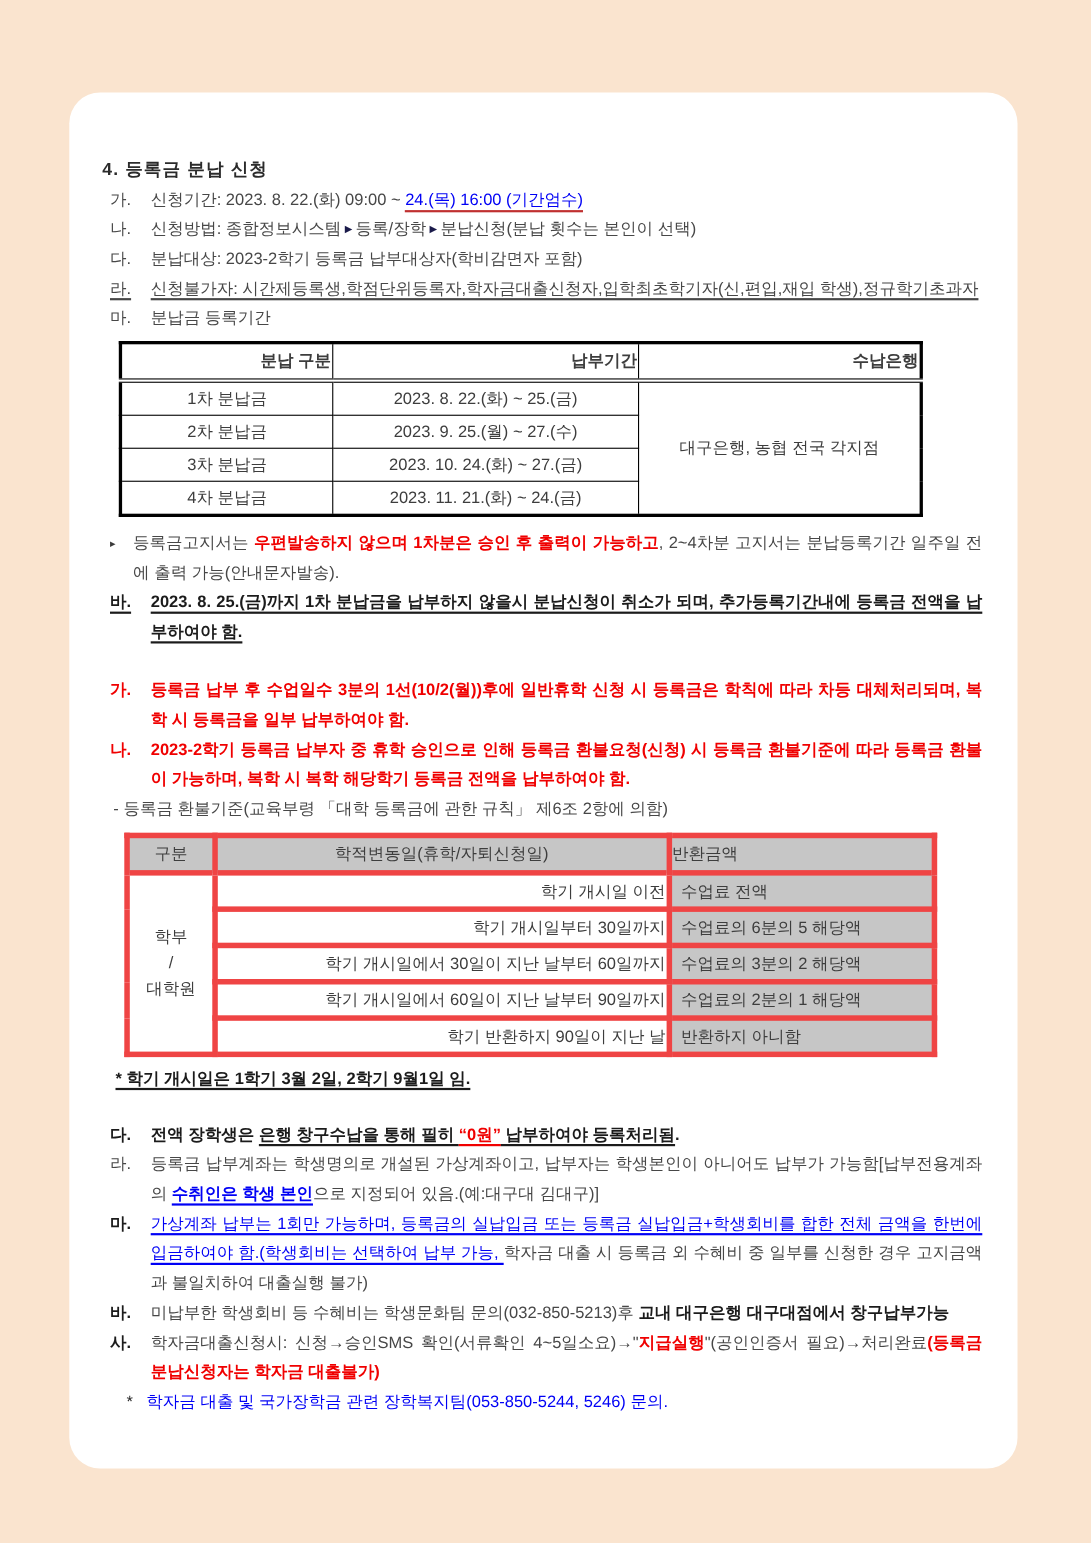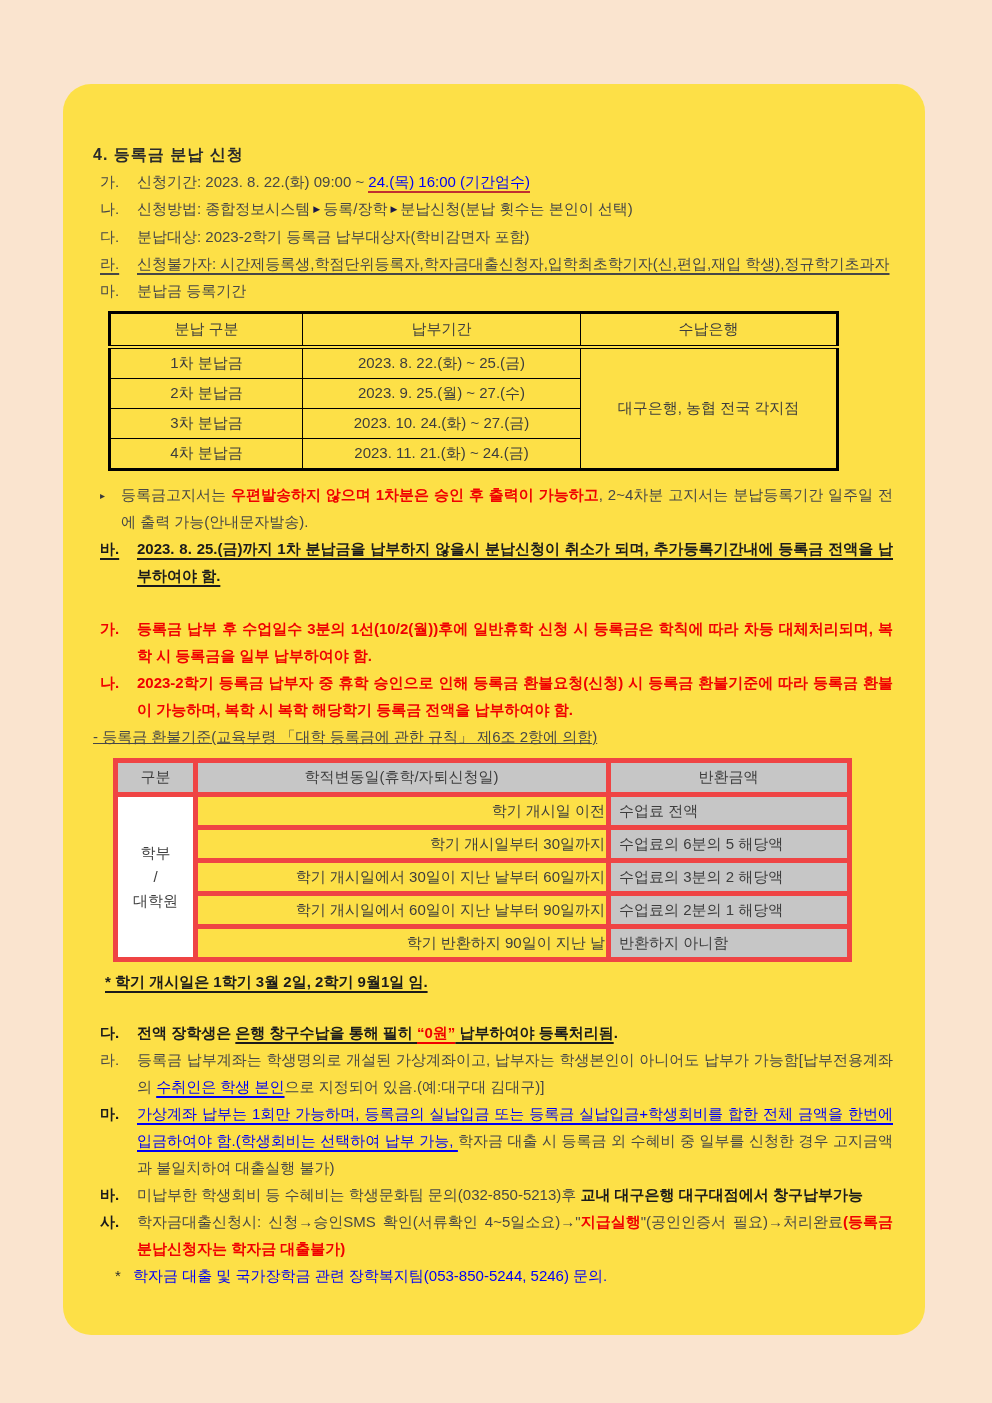--- a/index.html
+++ b/index.html
@@ -5,70 +5,70 @@
   html,body{margin:0;padding:0;}
   body{
     width:992px;height:1403px;
     background:#fae4cf;
     font-family:"Liberation Sans","DejaVu Sans",sans-serif;
     position:relative;
   }
   .card{
     position:absolute;left:63px;top:84px;
     width:862px;height:1251px;
-    background:#fde047;border-radius:28px;
+    background:#ffffff;border-radius:28px;
     box-sizing:border-box;
     padding:57px 32px 0 30px;
     overflow:hidden;
   }
   .sec-title{
     font-size:16px;font-weight:bold;color:#2b2b2b;
     line-height:27px;letter-spacing:1px;
   }
   .sec-title.blue{color:#0000f5;}
   .item{display:flex;margin-left:7px;line-height:27px;font-size:15px;color:#474747;}
   .item .lbl{flex:0 0 37px;white-space:nowrap;}
   .item .txt{flex:1;text-align:justify;}
   .t-b{color:#1b1b1b;font-weight:bold;}
   .t-r{color:#f00000;font-weight:bold;}
   .t-bl{color:#0000f5;}
-  .t-blb{color:#0000f5;font-weight:normal;}
+  .t-blb{color:#0000f5;font-weight:bold;}
   .u{text-decoration:underline;text-underline-offset:4px;text-decoration-thickness:1.5px;}
   .u2{text-decoration:underline;text-underline-offset:4px;text-decoration-thickness:2px;}
   .deadline{
     color:#0000f5;font-weight:normal;
     border-bottom:2px solid #c03030;padding-bottom:1px;
   }
   .arr{font-size:9px;vertical-align:2px;color:#1a1a4a;padding:0 3px;}
   .blt{flex:0 0 21px;font-size:10px;color:#3a3a3a;padding-top:1px;}
   .red-item{color:#f00000;font-weight:bold;}
   
   table{border-collapse:collapse;font-size:15px;color:#3d3d3d;}
   .tbl1{margin:7px 0 10px 15px;}
   .tbl1 th,.tbl1 td{border:1px solid #000;}
   .tbl1{border:3px solid #000;}
   .tbl1 thead th{
-    height:29px;font-weight:normal;border-bottom:4px double #000;
+    height:29px;font-weight:bold;border-bottom:4px double #000;text-align:right;
   }
   .tbl1 td{height:27px;text-align:center;}
   .tbl1 .c1{width:189px;}
   .tbl1 .c2{width:275px;}
   .tbl1 .c3{width:253px;margin-top:24px;}
   .tbl2{margin:8px 0 6px 20px;}
   .tbl2 th,.tbl2 td{border:5px solid #ef4444;}
   .tbl2{border:3px solid #000;}
   .tbl2 thead th{
     height:27px;font-weight:normal;background:#c6c6c6;border-bottom:3px solid #000;
   }
   .tbl2 td{height:26px;}
   .tbl2 .g1{width:73px;text-align:center;}
   .tbl2 .g2{width:399px;text-align:right;padding-left:8px;}
   .tbl2 .g3{width:227px;text-align:left;padding-left:8px;background:#c6c6c6;}
   .tbl2 .grp{text-align:center;line-height:24px;background:#ffffff;}
-  .note-line{line-height:27px;font-size:15px;color:#474747;text-decoration:underline;}
+  .note-line{margin-left:10px;line-height:27px;font-size:15px;color:#474747;}
   .star-note{
     margin:6px 0 0 12px;line-height:27px;font-size:15px;
   }
   .spacer24{height:24px;}
   .spacer26{height:26px;}
   .final-note{display:flex;margin-left:22px;line-height:27px;font-size:15px;}
   .final-note .st{flex:0 0 18px;color:#2b2b2b;}
 </style>
 </head>
 <body>
@@ -154,21 +154,21 @@
     <span class="txt red-item">2023-2학기 등록금 납부자 중 휴학 승인으로 인해 등록금 환불요청(신청) 시 등록금 환불기준에 따라 등록금 환불이 가능하며, 복학 시 복학 해당학기 등록금 전액을 납부하여야 함.</span>
   </div>
 
   <div class="note-line">- 등록금 환불기준(교육부령 「대학 등록금에 관한 규칙」 제6조 2항에 의함)</div>
 
   <table class="tbl2">
     <thead>
       <tr>
         <th class="g1">구분</th>
         <th class="g2" style="text-align:center;padding-left:0;">학적변동일(휴학/자퇴신청일)</th>
-        <th class="g3" style="text-align:center;padding-left:0;">반환금액</th>
+        <th class="g3" style="text-align:left;padding-left:0;">반환금액</th>
       </tr>
     </thead>
     <tbody>
       <tr>
         <td class="g1 grp" rowspan="5">
           <div>학부</div>
           <div>/</div>
           <div>대학원</div>
         </td>
         <td class="g2">학기 개시일 이전</td>

